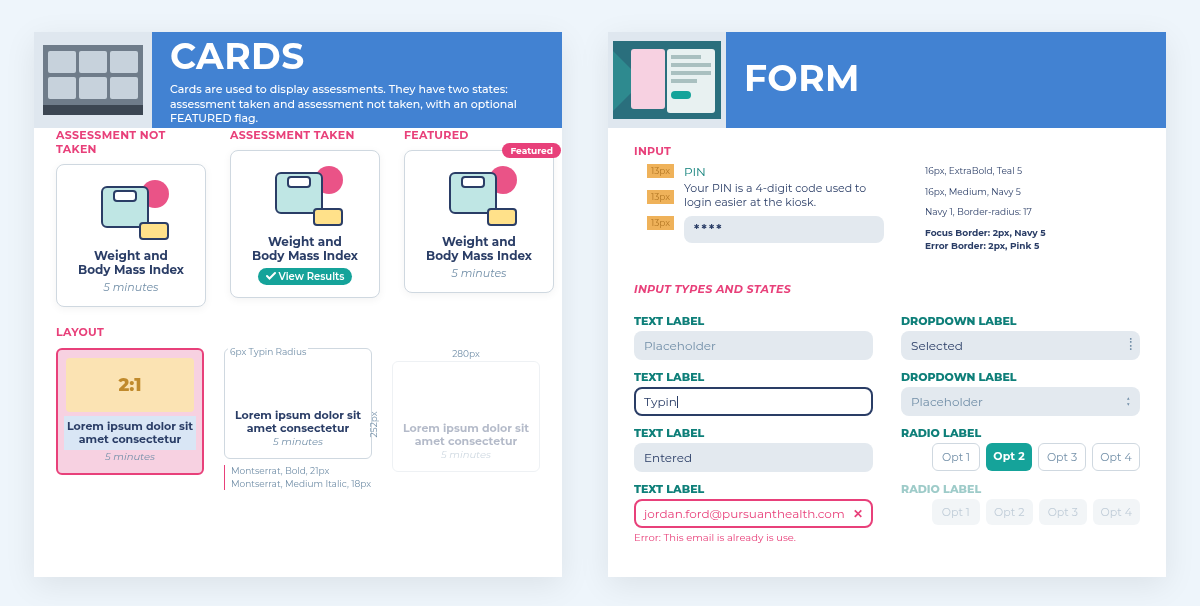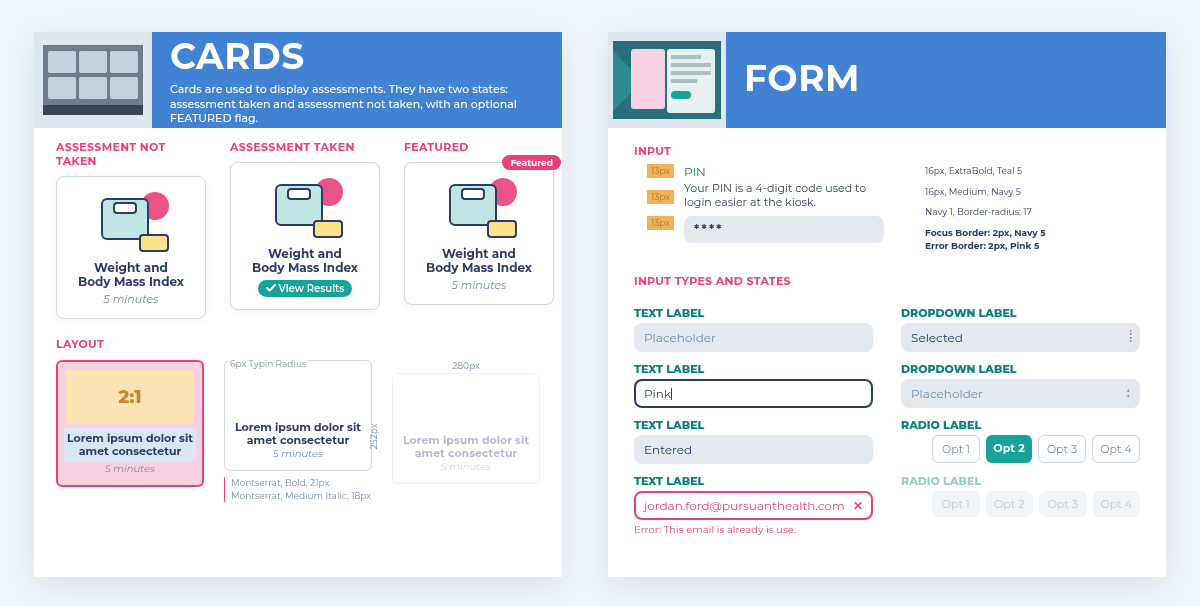--- a/index.html
+++ b/index.html
@@ -25,21 +25,21 @@
   .hero{background:var(--blue);height:96px;display:flex;align-items:center;color:#fff;position:relative;overflow:hidden;}
   .hero .thumb{width:118px;height:100%;background:#dfe7ef;position:relative;display:flex;align-items:center;justify-content:center;}
   .hero .thumb svg{display:block;}
   .hero h1{font-size:36px;letter-spacing:.5px;margin:0 0 4px 0;font-weight:700;}
   .hero .txt{padding:0 18px;flex:1;min-width:0;}
   .hero p{margin:0;font-size:11px;line-height:1.35;font-weight:500;max-width:400px;}
 
   .section-label{color:var(--pink);font-weight:700;font-size:11px;letter-spacing:.3px;text-transform:uppercase;}
 
   
-  .cards-row{display:flex;gap:24px;padding:12px 22px 0 22px;}
+  .cards-row{display:flex;gap:24px;padding:0 22px 0 22px;}
   .col{flex:1;}
   .col .section-label{display:block;margin-bottom:8px;}
   .card{width:150px;border:1px solid var(--grey-line);border-radius:8px;padding:10px 6px 12px 6px;text-align:center;background:#fff;position:relative;box-shadow:0 2px 8px rgba(0,0,0,.05);}
   .card .img{width:100%;height:70px;display:flex;align-items:center;justify-content:center;margin-bottom:4px;}
   .card .title{font-weight:700;font-size:12px;color:var(--navy5);line-height:1.2;}
   .card .dur{font-style:italic;font-size:11px;color:var(--navy4);margin-top:2px;}
   .pill{display:inline-flex;align-items:center;background:var(--teal);color:#fff;border-radius:30px;font-size:10px;font-weight:600;padding:2px 8px;margin-top:4px;}
   .pill svg{margin-right:3px;}
   .badge{position:absolute;top:-8px;right:-8px;background:var(--pink);color:#fff;font-size:9px;font-weight:700;padding:2px 8px;border-radius:10px;}
 
@@ -85,21 +85,21 @@
   .select{display:flex;align-items:center;justify-content:space-between;}
   .select .dots{color:var(--navy4);font-size:16px;line-height:0;letter-spacing:-3px;}
   .select .arrows{display:flex;flex-direction:column;font-size:6px;color:var(--navy4);line-height:6px;}
 
   .radio-row{display:flex;gap:6px;padding-left:31px;}
   .radio-opt{flex:1;text-align:center;font-size:11px;color:var(--navy4);background:var(--grey);border-radius:6px;padding:6px 0;}
   .radio-opt.sel{background:var(--teal);color:#fff;font-weight:700;}
   .radio-opt.light{background:#fff;border:1px solid var(--grey-line);}
   .radio-row.disabled .radio-opt{opacity:.45;}
 
-  .sec-title{color:var(--pink);font-weight:700;font-size:11px;letter-spacing:.3px;text-transform:uppercase;margin-top:14px;}
+  .sec-title{color:var(--pink);font-weight:700;font-size:11px;letter-spacing:.3px;text-transform:uppercase;margin-top:22px;font-style:italic;}
 
   
   .caret{display:inline-block;width:1px;height:12px;background:var(--navy5);vertical-align:middle;animation:b 1s steps(1) infinite;}
   @keyframes b{50%{opacity:0;}}
 </style>
 </head>
 <body>
 
 <div class="panel left">
   <div class="hero">
@@ -264,21 +264,21 @@
         <div class="f-label">DROPDOWN LABEL</div>
         <div class="f-input select">
           <span>Selected</span>
           <span class="dots">⁞</span>
         </div>
       </div>
 
       <div>
         <div class="f-label">TEXT LABEL</div>
         <div class="f-input focus">
-          <span>Pink</span><span class="caret"></span>
+          <span>Typin</span><span class="caret"></span>
         </div>
       </div>
       <div>
         <div class="f-label">DROPDOWN LABEL</div>
         <div class="f-input placeholder select">
           <span>Placeholder</span>
           <span class="arrows">
               <span>▲</span>
               <span>▼</span>
             </span>

